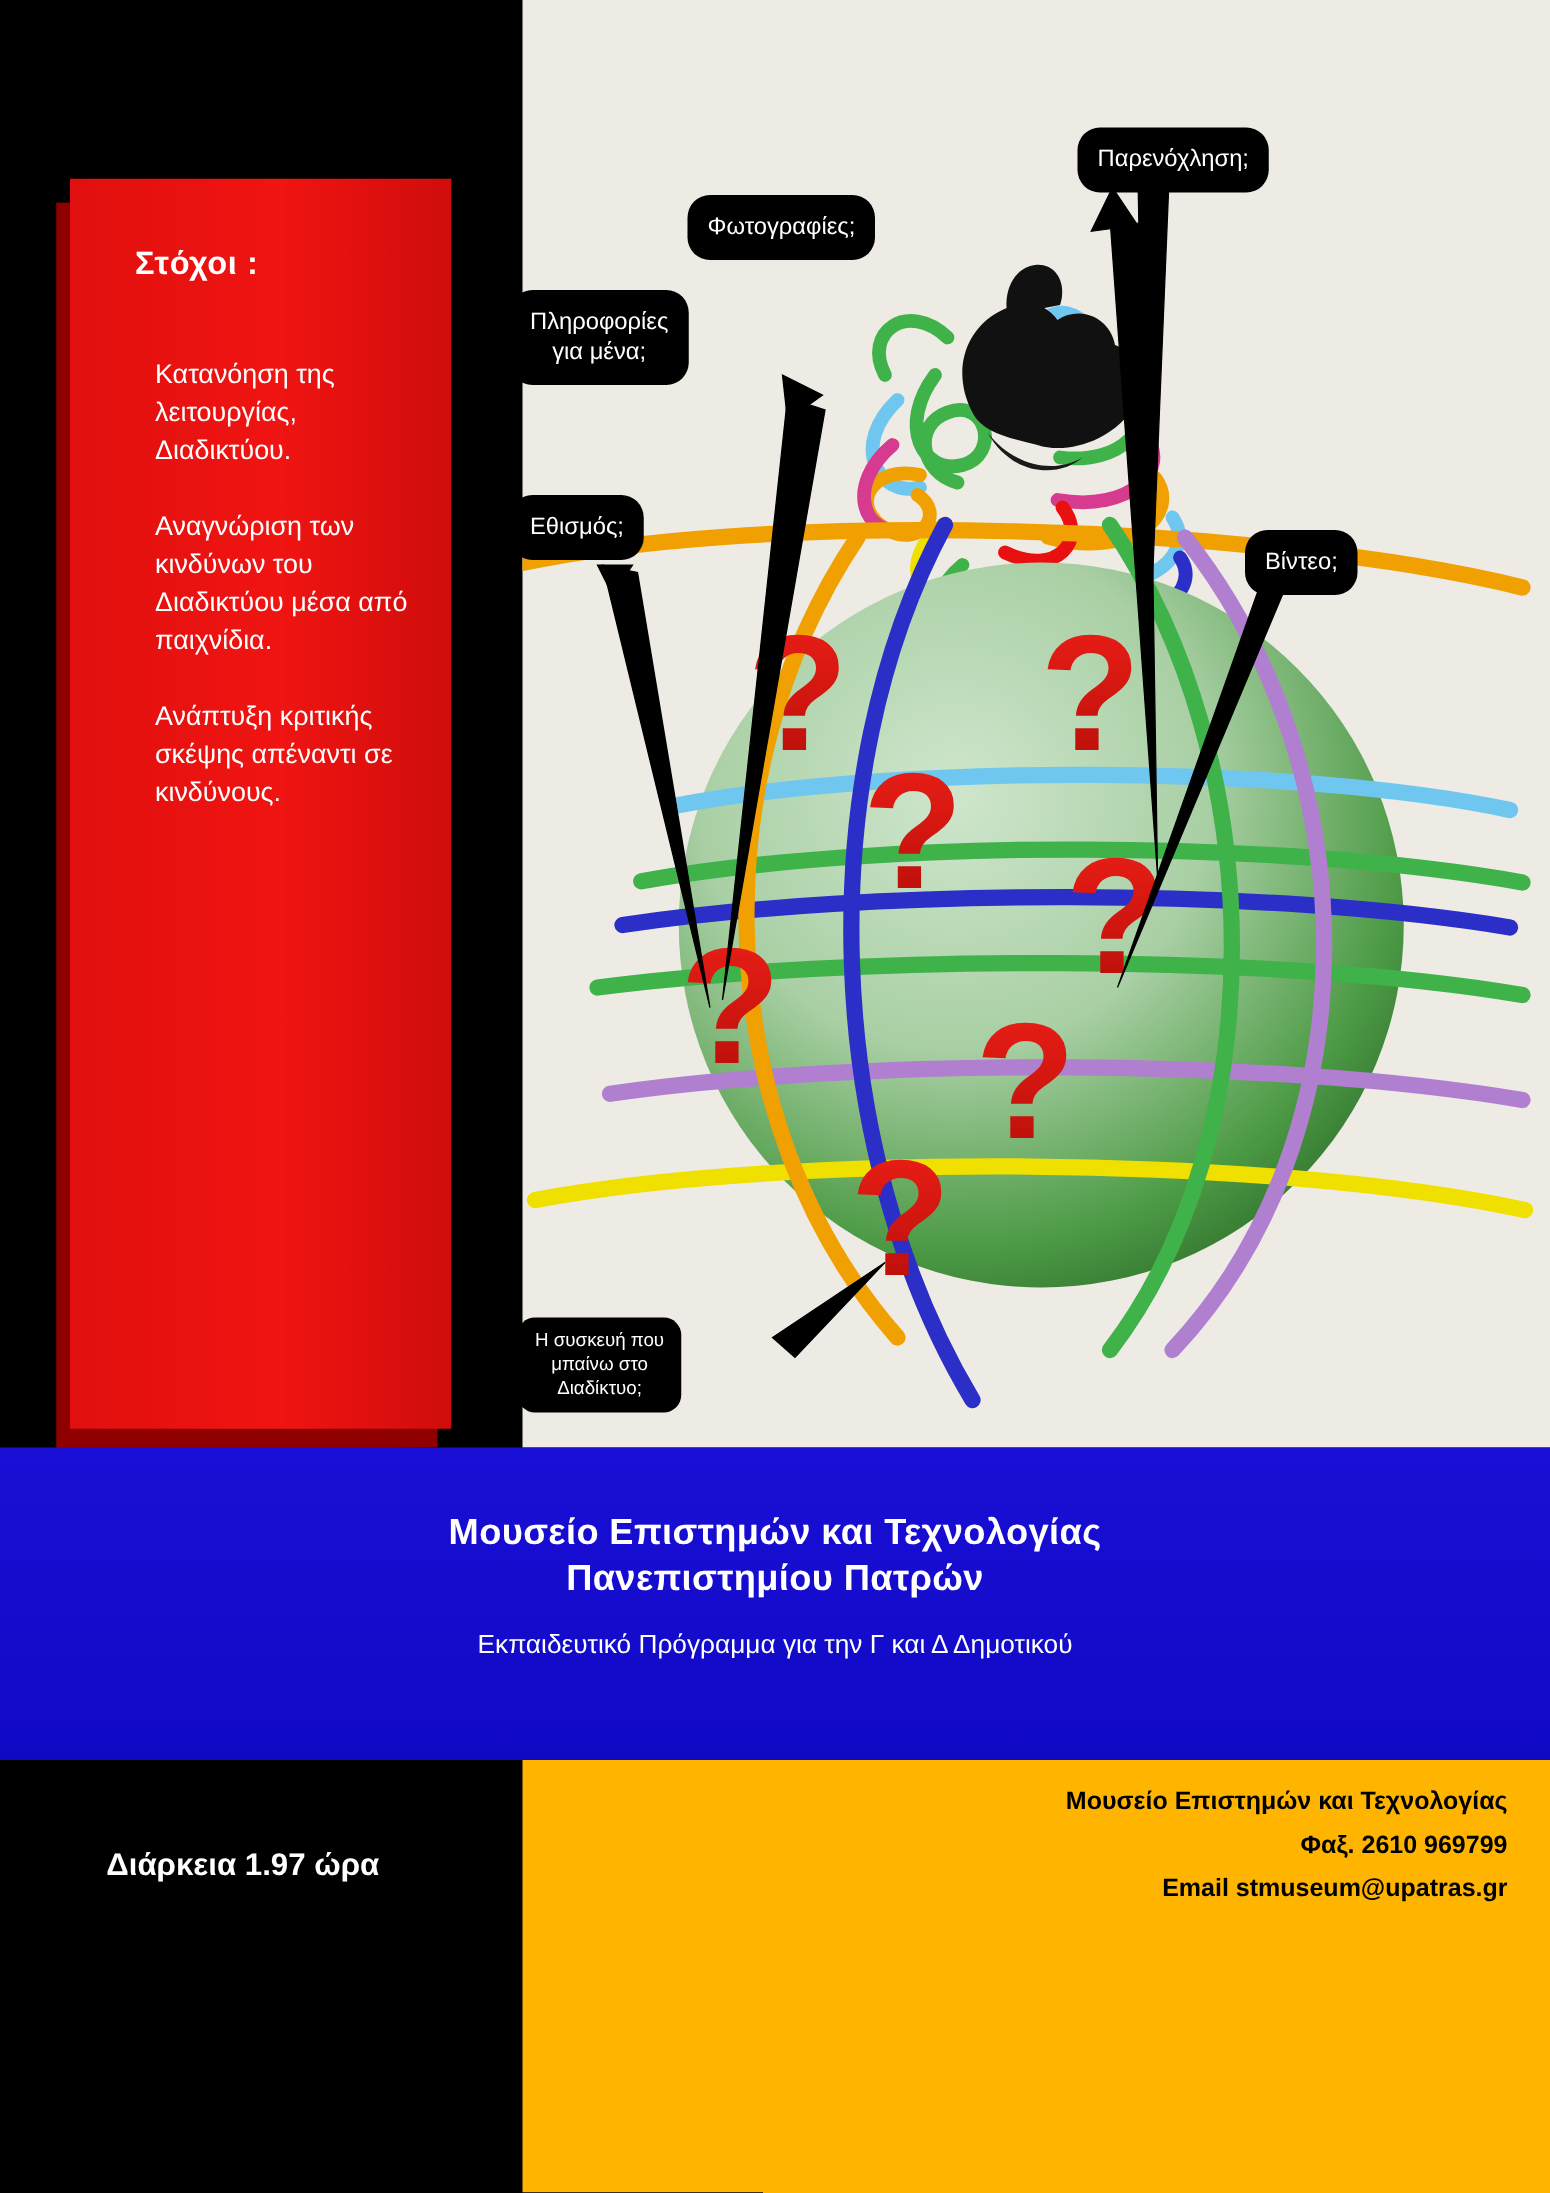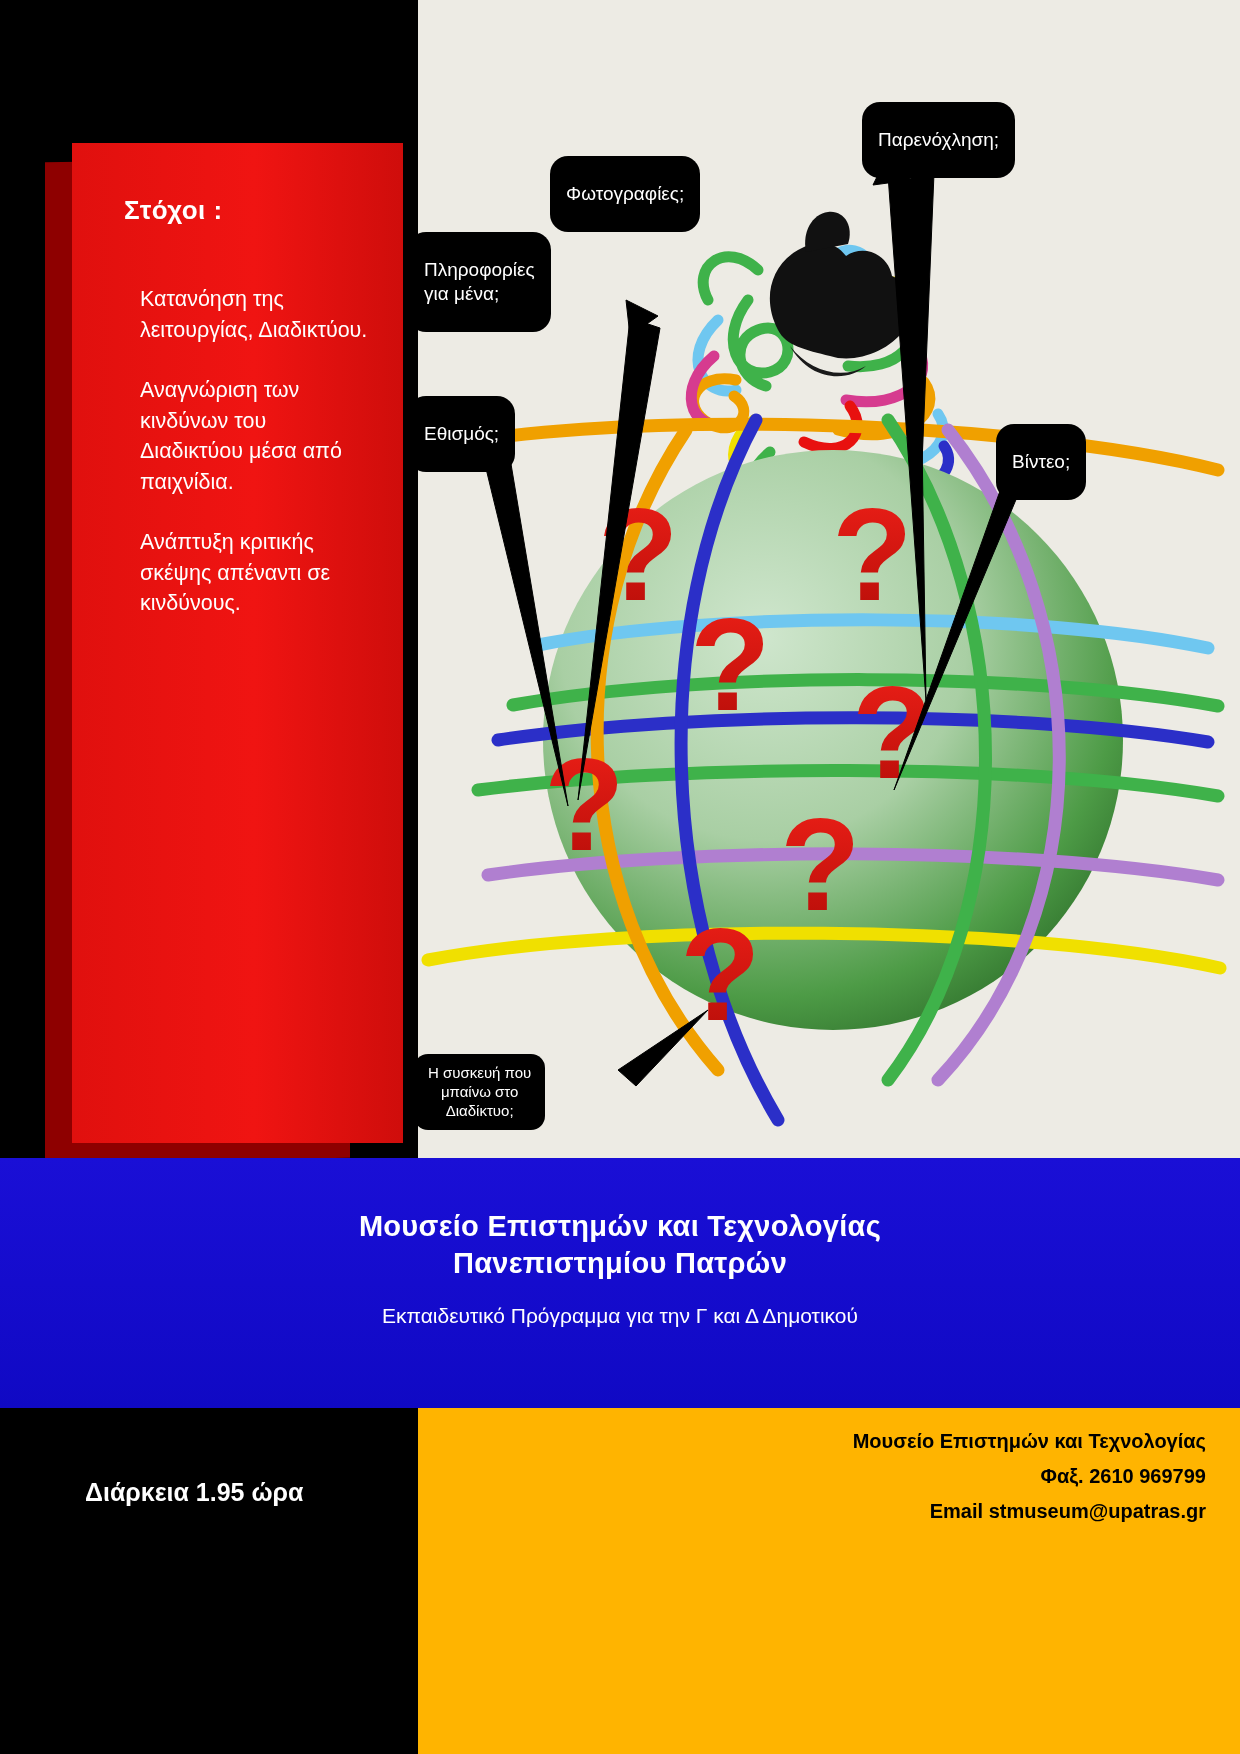--- a/index.html
+++ b/index.html
@@ -22,21 +22,21 @@
     background:#edebe4;
   }
 
   
   .goals-shadow {
     position:absolute; left:45px; top:160px; width:305px; height:1000px;
     background:#8e0000;
     transform:skewY(-0.8deg);
   }
   .goals-box {
-    position:absolute; left:72px; top:143px; width:331px; height:1000px;
+    position:absolute; left:56px; top:143px; width:305px; height:1000px;
     background:#e8110f;
     background:linear-gradient(90deg,#e0100e 0%, #f01412 55%, #cf0d0b 100%);
     box-sizing:border-box;
     padding:52px 32px 20px 52px;
     color:#fff;
   }
   .goals-title {
     font-size:26px; font-weight:bold; letter-spacing:.5px;
     margin-bottom:58px;
   }
@@ -48,23 +48,24 @@
   .globe-wrap {
     position:absolute; left:418px; top:0; width:822px; height:1158px;
   }
   .globe-svg { position:absolute; left:0; top:0; }
 
   
   .bubble {
     position:absolute;
     background:#000; color:#fff;
     border-radius:18px;
-    padding:26px 16px;
+    padding:14px 16px;
     font-size:19px;
     line-height:1.25;
+    text-align:center;
     white-space:pre-line;
     z-index:5;
   }
   .bubble.small { font-size:15px; text-align:center; padding:10px 14px; border-radius:14px;}
 
   
   .blue-band {
     position:absolute; left:0; top:1158px; width:1240px; height:250px;
     background:#1109cf;
     background:linear-gradient(180deg,#1a0fd6 0%, #1009c4 100%);
@@ -215,21 +216,21 @@
 
   <div class="blue-band">
     <div class="museum-title">
       <div>Μουσείο  Επιστημών και Τεχνολογίας</div>
       <div>Πανεπιστημίου Πατρών</div>
     </div>
     <div class="program-line">Εκπαιδευτικό Πρόγραμμα για την Γ και Δ Δημοτικού</div>
   </div>
 
   <div class="bottom-black"></div>
-  <div class="duration">Διάρκεια  1.95 ώρα</div>
+  <div class="duration">Διάρκεια  1.97 ώρα</div>
 
   <div class="bottom-yellow"></div>
   <div class="contact">
     <div>Μουσείο Επιστημών και Τεχνολογίας</div>
     <div>Φαξ. 2610 969799</div>
     <div>Email stmuseum@upatras.gr</div>
   </div>
 
 </div>
 

